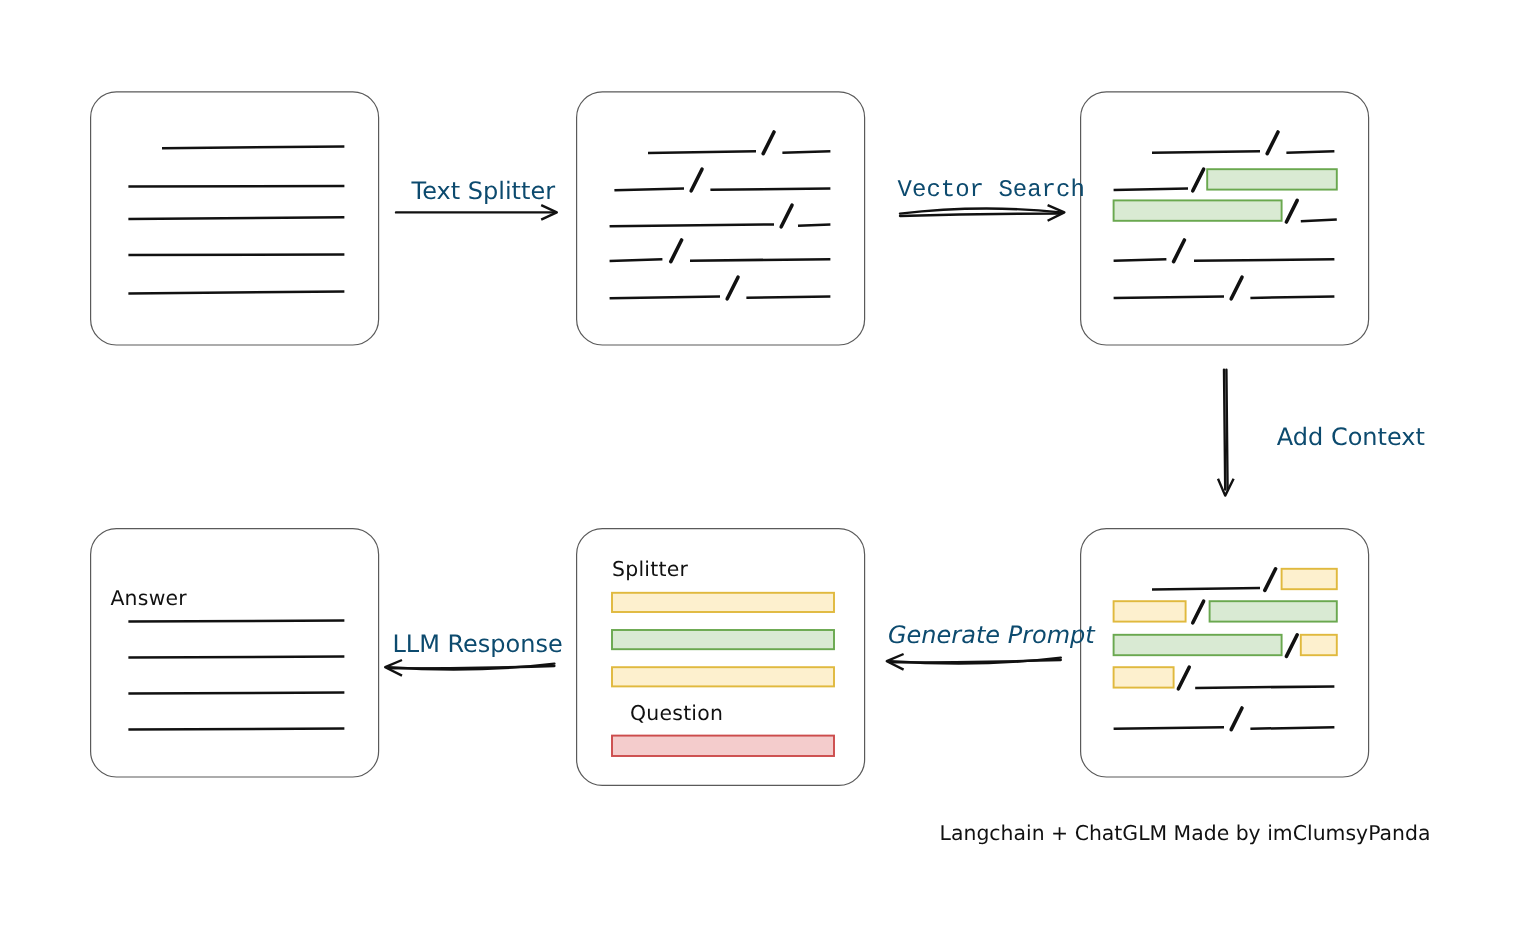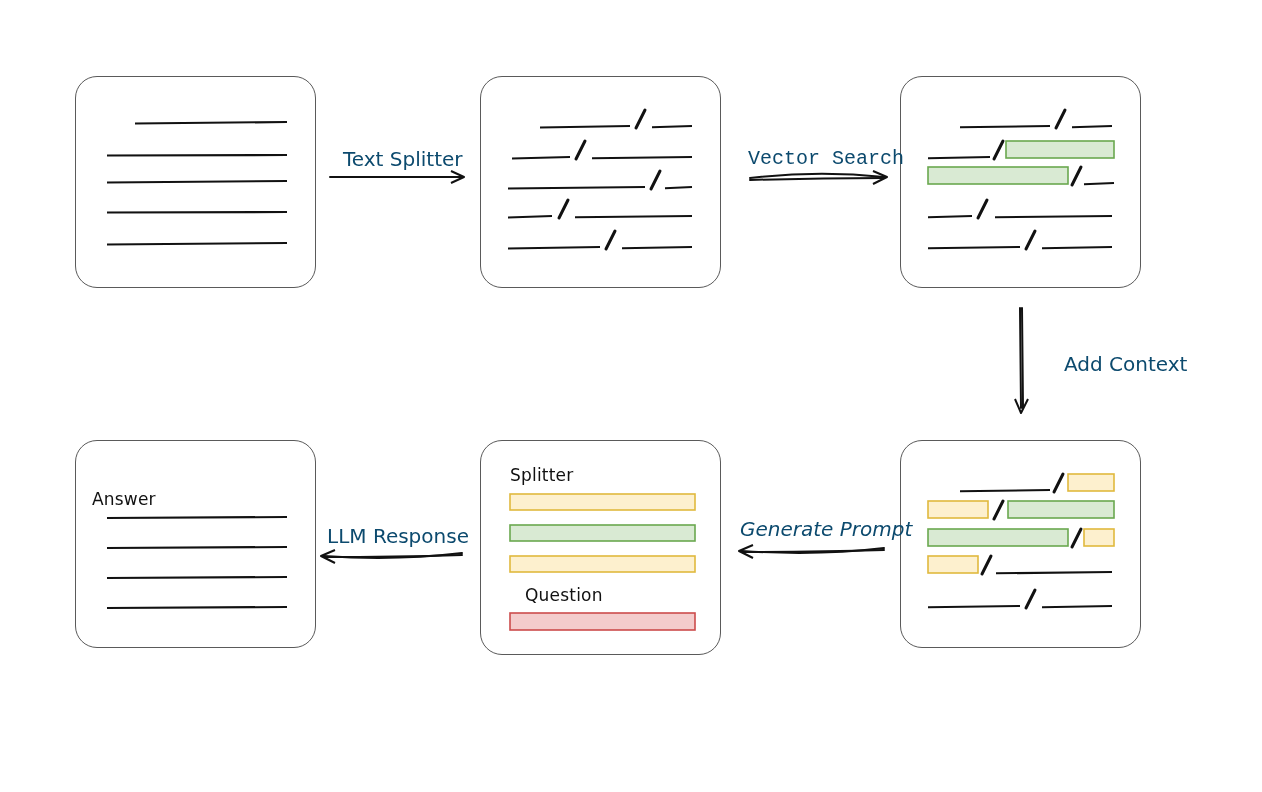--- a/index.html
+++ b/index.html
@@ -107,20 +107,21 @@
   <div class="arrow-label" style="left:343px; top:147px;">Text Splitter</div>
 
   <div class="arrow-label" style="left:748px; top:147px;font-family:Liberation Mono, monospace;">Vector Search</div>
 
   <div class="arrow-label" style="left:1064px; top:352px;">Add Context</div>
 
   <div class="arrow-label" style="left:740px; top:517px;font-style:italic;">Generate Prompt</div>
 
   <div class="arrow-label" style="left:327px; top:524px;">LLM Response</div>
 
+  <div class="credit" style="left:783px; top:685px;">Langchain + ChatGLM Made by imClumsyPanda</div>
 
   <svg class="overlay" viewBox="0 0 1262 792" xmlns="http://www.w3.org/2000/svg">
 
     <g id="g-source-lines">
         <line x1="135" y1="123.5" x2="287" y2="122" class="seg-line"></line>
         <line x1="107" y1="155.5" x2="287" y2="155" class="seg-line"></line>
         <line x1="107" y1="182.5" x2="287" y2="181" class="seg-line"></line>
         <line x1="107" y1="212.5" x2="287" y2="212" class="seg-line"></line>
         <line x1="107" y1="244.5" x2="287" y2="243" class="seg-line"></line>
       </g>

